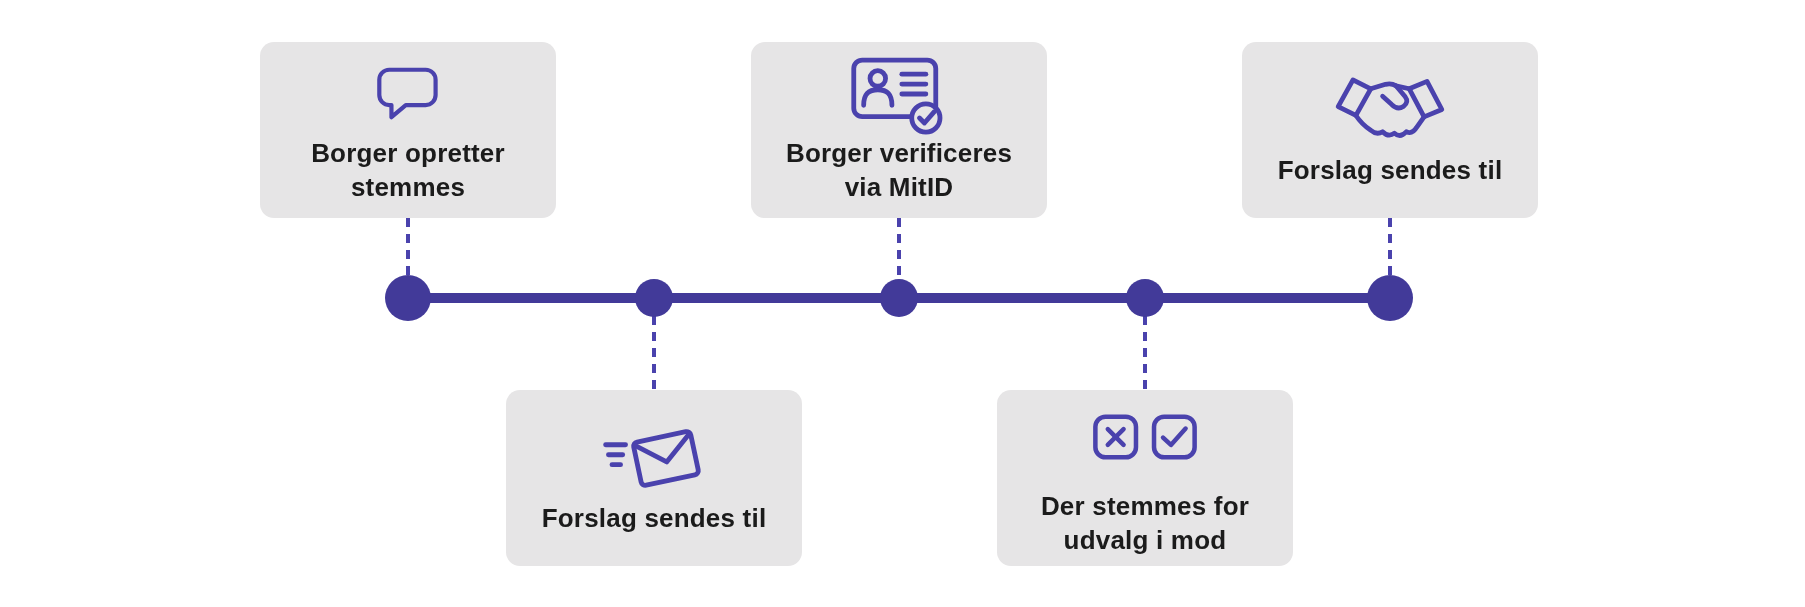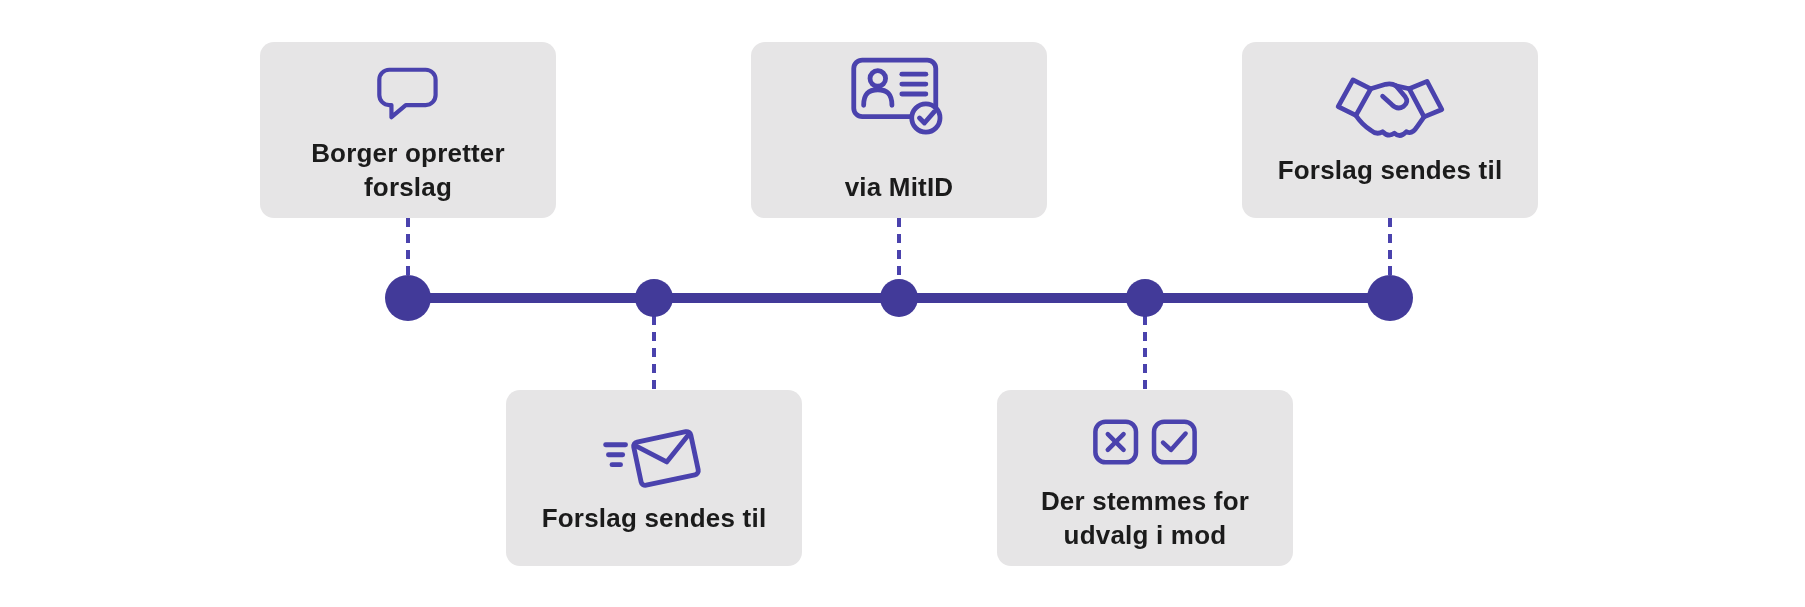--- a/index.html
+++ b/index.html
@@ -15,21 +15,21 @@
 
   
   .card{
     position:absolute;width:296px;height:176px;
     background:var(--card-bg);border-radius:14px;
     display:flex;flex-direction:column;align-items:center;justify-content:center;
     gap:4px;box-sizing:border-box;padding:8px 10px;
   }
   .card.above{top:42px;}
   .card.below{top:390px;}
-  .c1{left:260px;} .c2{left:506px;} .c3{left:751px;} .c4{left:997px;} .c5{left:1242px;}
+  .c1{left:260px;} .c2{left:506px;} .c3{left:751px;} .c4{left:997px;justify-content:space-between;} .c5{left:1242px;}
 
   .icon{height:78px;display:flex;align-items:center;justify-content:center;color:var(--icon);}
   .icon svg{display:block;}
   .icon svg *{fill:none;stroke:currentColor;stroke-linecap:round;stroke-linejoin:round;}
 
   .label{
     font-weight:700;font-size:26px;line-height:1.3;
     color:var(--text);text-align:center;letter-spacing:0.2px;
   }
 
@@ -68,21 +68,21 @@
   <div class="node end n5"></div>
 
   <div class="card above c1">
     <div class="icon">
       <svg width="64" height="56" viewBox="0 0 58 50" stroke-width="3.8">
         <path d="M12 3 H45 A9 9 0 0 1 54 12 V26 A9 9 0 0 1 45 35 H27 L14 46 V35 H12 A9 9 0 0 1 3 26 V12 A9 9 0 0 1 12 3 Z"></path>
       </svg>
     </div>
     <div class="label">
       <span>Borger opretter</span><br>
-      <span>forslag</span>
+      <span>stemmes</span>
     </div>
   </div>
 
   <div class="card below c2">
     <div class="icon">
       <svg width="106" height="74" viewBox="0 0 74 52" stroke-width="3.4">
         <path d="M3 16 H17"></path>
         <path d="M5 23 H15"></path>
         <path d="M7.5 30 H13.5"></path>
         <g transform="rotate(-12 46 26)">
@@ -103,21 +103,21 @@
         <circle cx="20" cy="18" r="5.5"></circle>
         <path d="M10 37 C10 28.5 14 26 20 26 C26 26 30 28.5 30 37"></path>
         <path d="M37 15 H54"></path>
         <path d="M37 22 H54"></path>
         <path d="M37 29 H54"></path>
         <circle cx="54" cy="46" r="10" style="fill:var(--card-bg)"></circle>
         <path d="M49.5 46 L53 49.5 L60 41.5"></path>
       </svg>
     </div>
     <div class="label">
-      <br>
+      <span>Borger verificeres</span><br>
       <span>via MitID</span>
     </div>
   </div>
 
   <div class="card below c4">
     <div class="icon">
       <svg width="106" height="48" viewBox="0 0 94 42" stroke-width="4">
         <rect x="3" y="3" width="36" height="36" rx="9"></rect>
         <path d="M14 14 L28 28"></path>
         <path d="M28 14 L14 28"></path>

